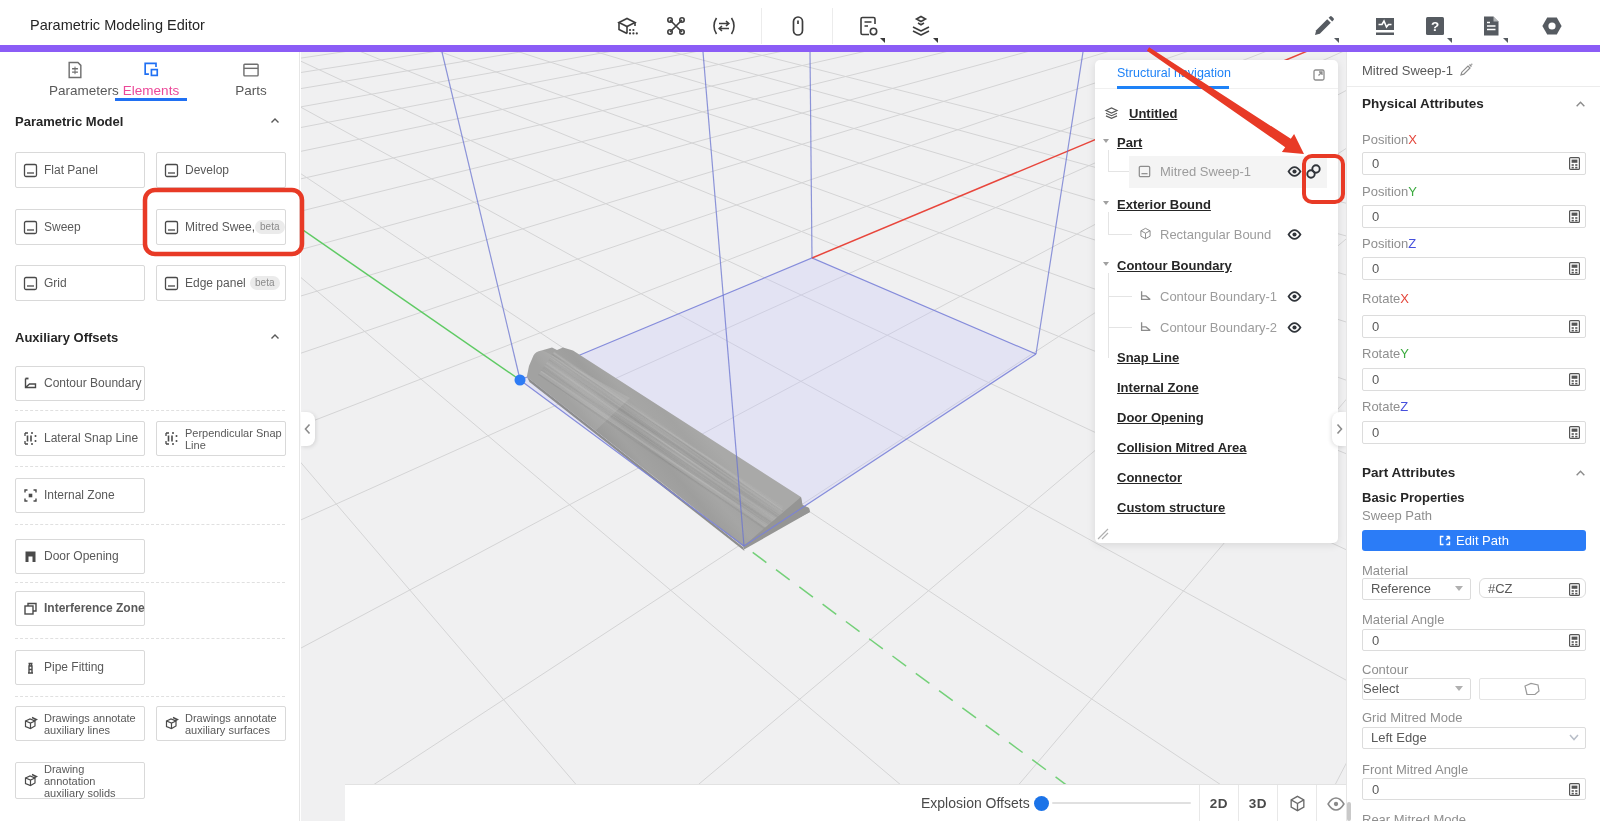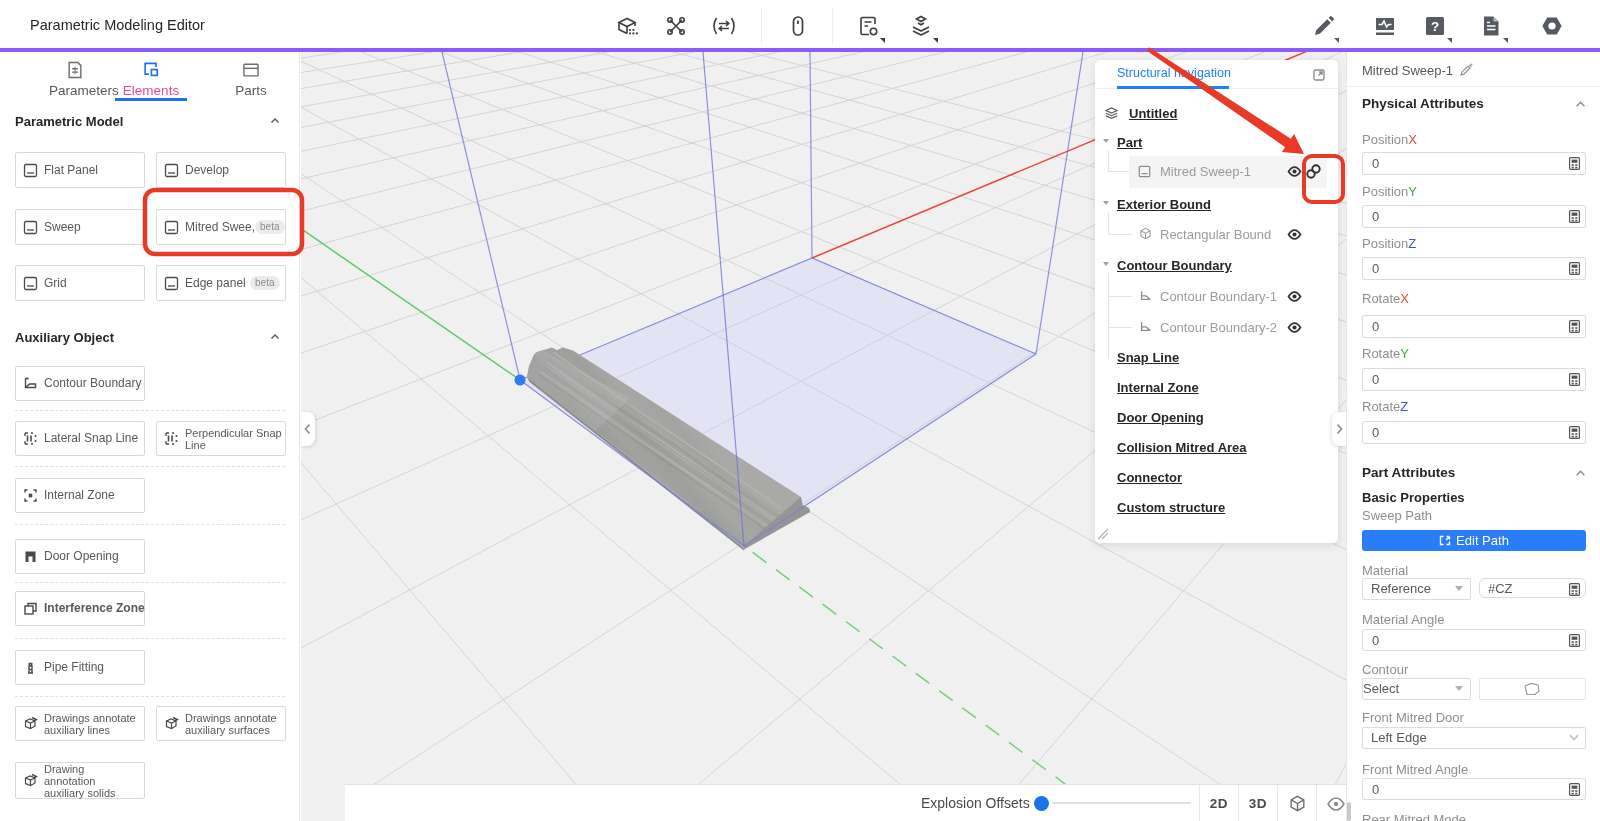--- a/index.html
+++ b/index.html
@@ -1,20 +1,20 @@
 <!DOCTYPE html>
 <html><head>
 <meta charset="utf-8">
 <style>
 * { margin:0; padding:0; box-sizing:border-box; }
 html,body { width:1600px; height:821px; }
 body { font-family:"Liberation Sans",sans-serif; position:relative; overflow:hidden; background:#fff; }
 .abs { position:absolute; }
 
-#topbar { position:absolute; left:0; top:0; width:1600px; height:52px; background:#fff; border-bottom:4px solid #8b5cf6; z-index:30; }
+#topbar { position:absolute; left:0; top:0; width:1600px; height:52px; background:#fff; border-bottom:7px solid #8b5cf6; z-index:30; }
 .tico { position:absolute; top:14px; width:24px; height:24px; }
 .tdiv { position:absolute; top:8px; width:1px; height:36px; background:#ececec; }
 .tcaret { position:absolute; width:0; height:0; border-left:5px solid transparent; border-top:5px solid #3a3a3a; }
 
 #sidebar { position:absolute; left:0; top:52px; width:300px; height:769px; background:#fff; border-right:1px solid #e6e6e6; z-index:20; }
 .tab { position:absolute; top:8px; width:100px; text-align:center; color:#595959; font-size:13.5px; }
 .tab .ti { display:inline-block; width:20px; height:20px; }
 .tab .tl { margin-top:0px; }
 .shead { position:absolute; left:15px; font-size:13px; font-weight:bold; color:#262626; }
 .schev { position:absolute; width:10px; height:10px; }
@@ -179,21 +179,21 @@
     </div>
   <div class="sbtn" style="left:15px;top:213px;"><svg class="bi" viewBox="0 0 15 15" fill="none" stroke="#4a4a4a" stroke-width="1.3">
         <rect x="1.5" y="1.5" width="12" height="12" rx="1.5"></rect>
         <path d="M4 10 H11"></path>
       </svg>Grid</div>
   <div class="sbtn" style="left:156px;top:213px;"><svg class="bi" viewBox="0 0 15 15" fill="none" stroke="#4a4a4a" stroke-width="1.3">
         <rect x="1.5" y="1.5" width="12" height="12" rx="1.5"></rect>
         <path d="M4 10 H11"></path>
       </svg>Edge panel&nbsp;<span class="beta">beta</span></div>
 
-  <div class="shead" style="top:278px;">Auxiliary Object</div>
+  <div class="shead" style="top:278px;">Auxiliary Offsets</div>
   <svg class="schev" style="left:270px;top:280px;" viewBox="0 0 10 10" fill="none" stroke="#595959" stroke-width="1.4">
       <path d="M1.5 6.5 L5 3 L8.5 6.5"></path>
     </svg>
 
   <div class="sbtn" style="left:15px;top:314px;height:35px;"><svg class="bi" viewBox="0 0 15 15" fill="none" stroke="#4a4a4a" stroke-width="1.4">
         <path d="M2.5 2.5 V11.5 H12.5 V8 H6.5 L2.5 11.5"></path>
         <path d="M2.5 2.5 L5.5 2.5" stroke-width="1.8"></path>
       </svg>Contour Boundary</div>
   <div class="dash" style="top:358px;"></div>
   <div class="sbtn" style="left:15px;top:369px;height:35px;"><svg class="bi" viewBox="0 0 15 15" fill="none" stroke="#4a4a4a" stroke-width="1.3">
@@ -602,21 +602,21 @@
     </svg>
   <div class="rlab" style="top:610px;">Contour</div>
   <div class="abs" style="left:15px;top:626px;width:109px;height:22px;border:1px solid #dcdcdc;border-radius:2px;font-size:13px;color:#595959;line-height:20px;">Select</div>
   <svg class="abs" style="left:108px;top:634px;width:8px;height:6px;" viewBox="0 0 8 6">
       <path d="M0 0 L4 5 L8 0" fill="#b0b0b0"></path>
     </svg>
   <div class="abs" style="left:132px;top:626px;width:107px;height:22px;border:1px solid #e4e4e4;border-radius:2px;background:#fff;"></div>
   <svg class="abs" style="left:176px;top:630px;width:18px;height:14px;" viewBox="0 0 18 14" fill="none" stroke="#9a9a9a" stroke-width="1.2">
       <path d="M4 12.5 L2 4 L8 1.5 L15 3 L16 9 L12 12.5 Z"></path>
     </svg>
-  <div class="rlab" style="top:658px;">Front Mitred Door</div>
+  <div class="rlab" style="top:658px;">Grid Mitred Mode</div>
   <div class="abs" style="left:15px;top:675px;width:224px;height:22px;border:1px solid #dcdcdc;border-radius:2px;background:#fff;font-size:13px;color:#595959;line-height:20px;padding-left:8px;">Left Edge</div>
   <svg class="abs" style="left:222px;top:682px;width:10px;height:7px;" viewBox="0 0 10 7" fill="none" stroke="#b8bec8" stroke-width="1.5">
       <path d="M1 1 L5 5.5 L9 1"></path>
     </svg>
   <div class="rlab" style="top:710px;">Front Mitred Angle</div>
   <div class="rinput" style="top:726px;height:22px;">0</div>
   <svg class="calc" style="left:222px;top:731px;" viewBox="0 0 11 13">
       <rect x="0.6" y="0.6" width="9.8" height="11.8" rx="1" fill="#fff" stroke="#555" stroke-width="1.2"></rect>
       <rect x="2.6" y="2.6" width="5.8" height="3.2" fill="#555"></rect>
       <rect x="2.6" y="7.2" width="2.2" height="1.6" fill="#555"></rect>

